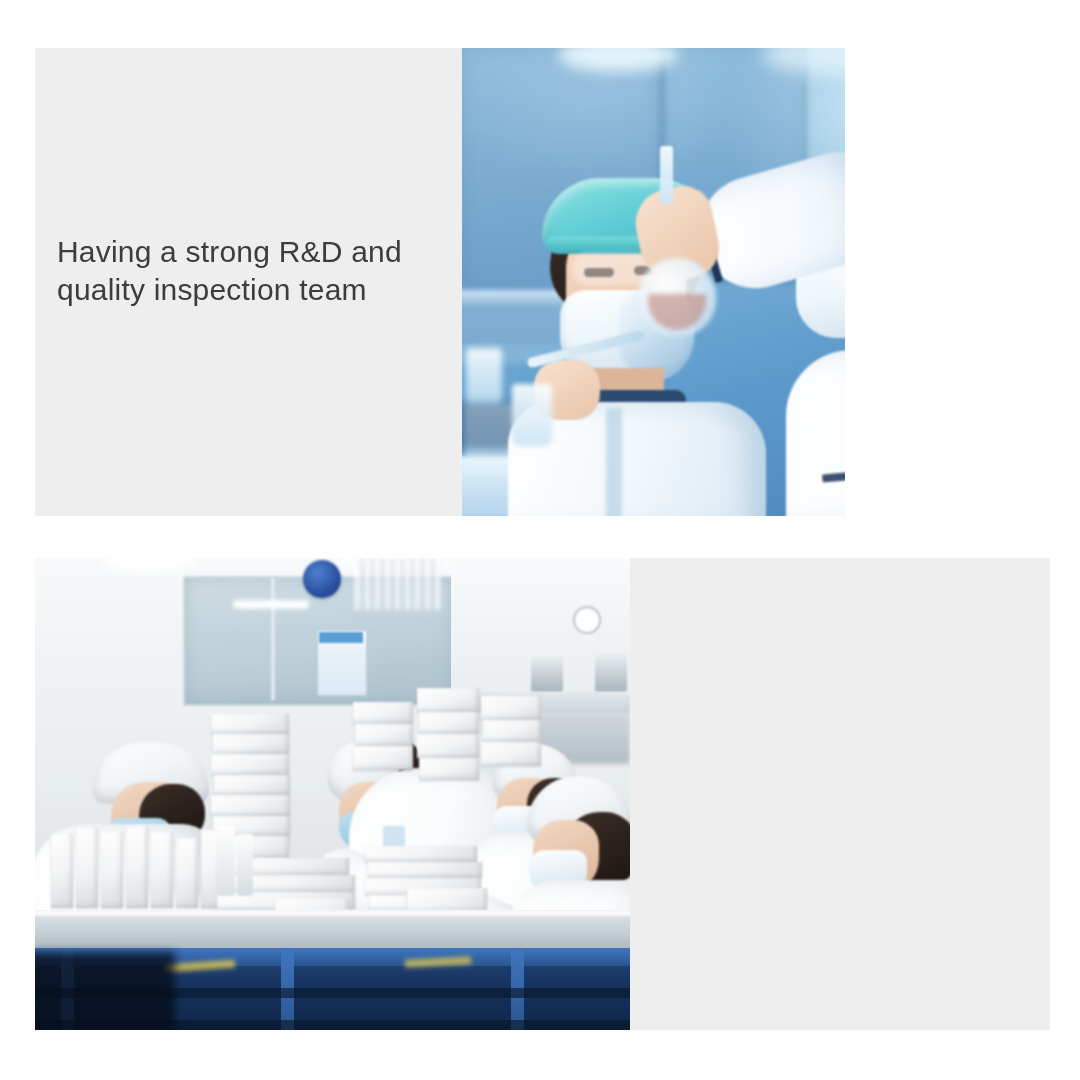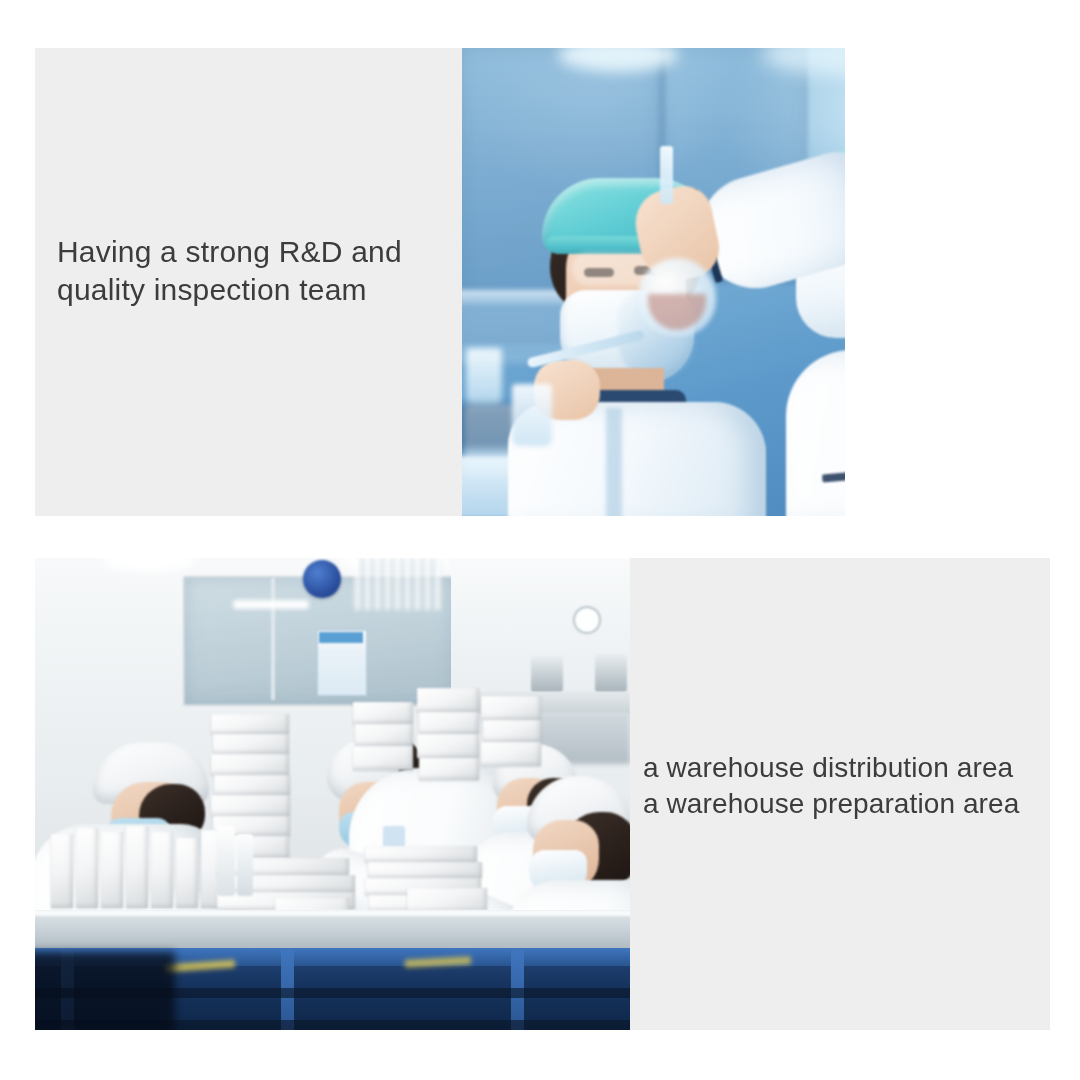--- a/index.html
+++ b/index.html
@@ -422,17 +422,15 @@
         <div class="lay wh-frame" style="left:246px; top:392px; width:13px; height:80px;"></div>
         <div class="lay wh-frame" style="left:476px; top:392px; width:13px; height:80px;"></div>
         <div class="lay wh-floor-strip" style="left:-10px; top:430px; width:615px; height:10px;"></div>
         <div class="lay wh-floor-strip" style="left:-10px; top:462px; width:615px; height:12px;"></div>
         <div class="lay blur2" style="left:130px; top:404px; width:70px; height:8px; background:#d8c455; opacity:.85; transform:rotate(-4deg);"></div>
         <div class="lay blur2" style="left:370px; top:400px; width:66px; height:8px; background:#d8c455; opacity:.8; transform:rotate(-3deg);"></div>
         <div class="lay blur3" style="left:-10px; top:394px; width:150px; height:82px; background:rgba(5,12,24,.78);"></div>
       </div>
     </div>
 
-    <div class="caption-bottom">a warehouse distribution area
-a warehouse preparation area</div>
   </div>
 
 </div>
 
 </body></html>

